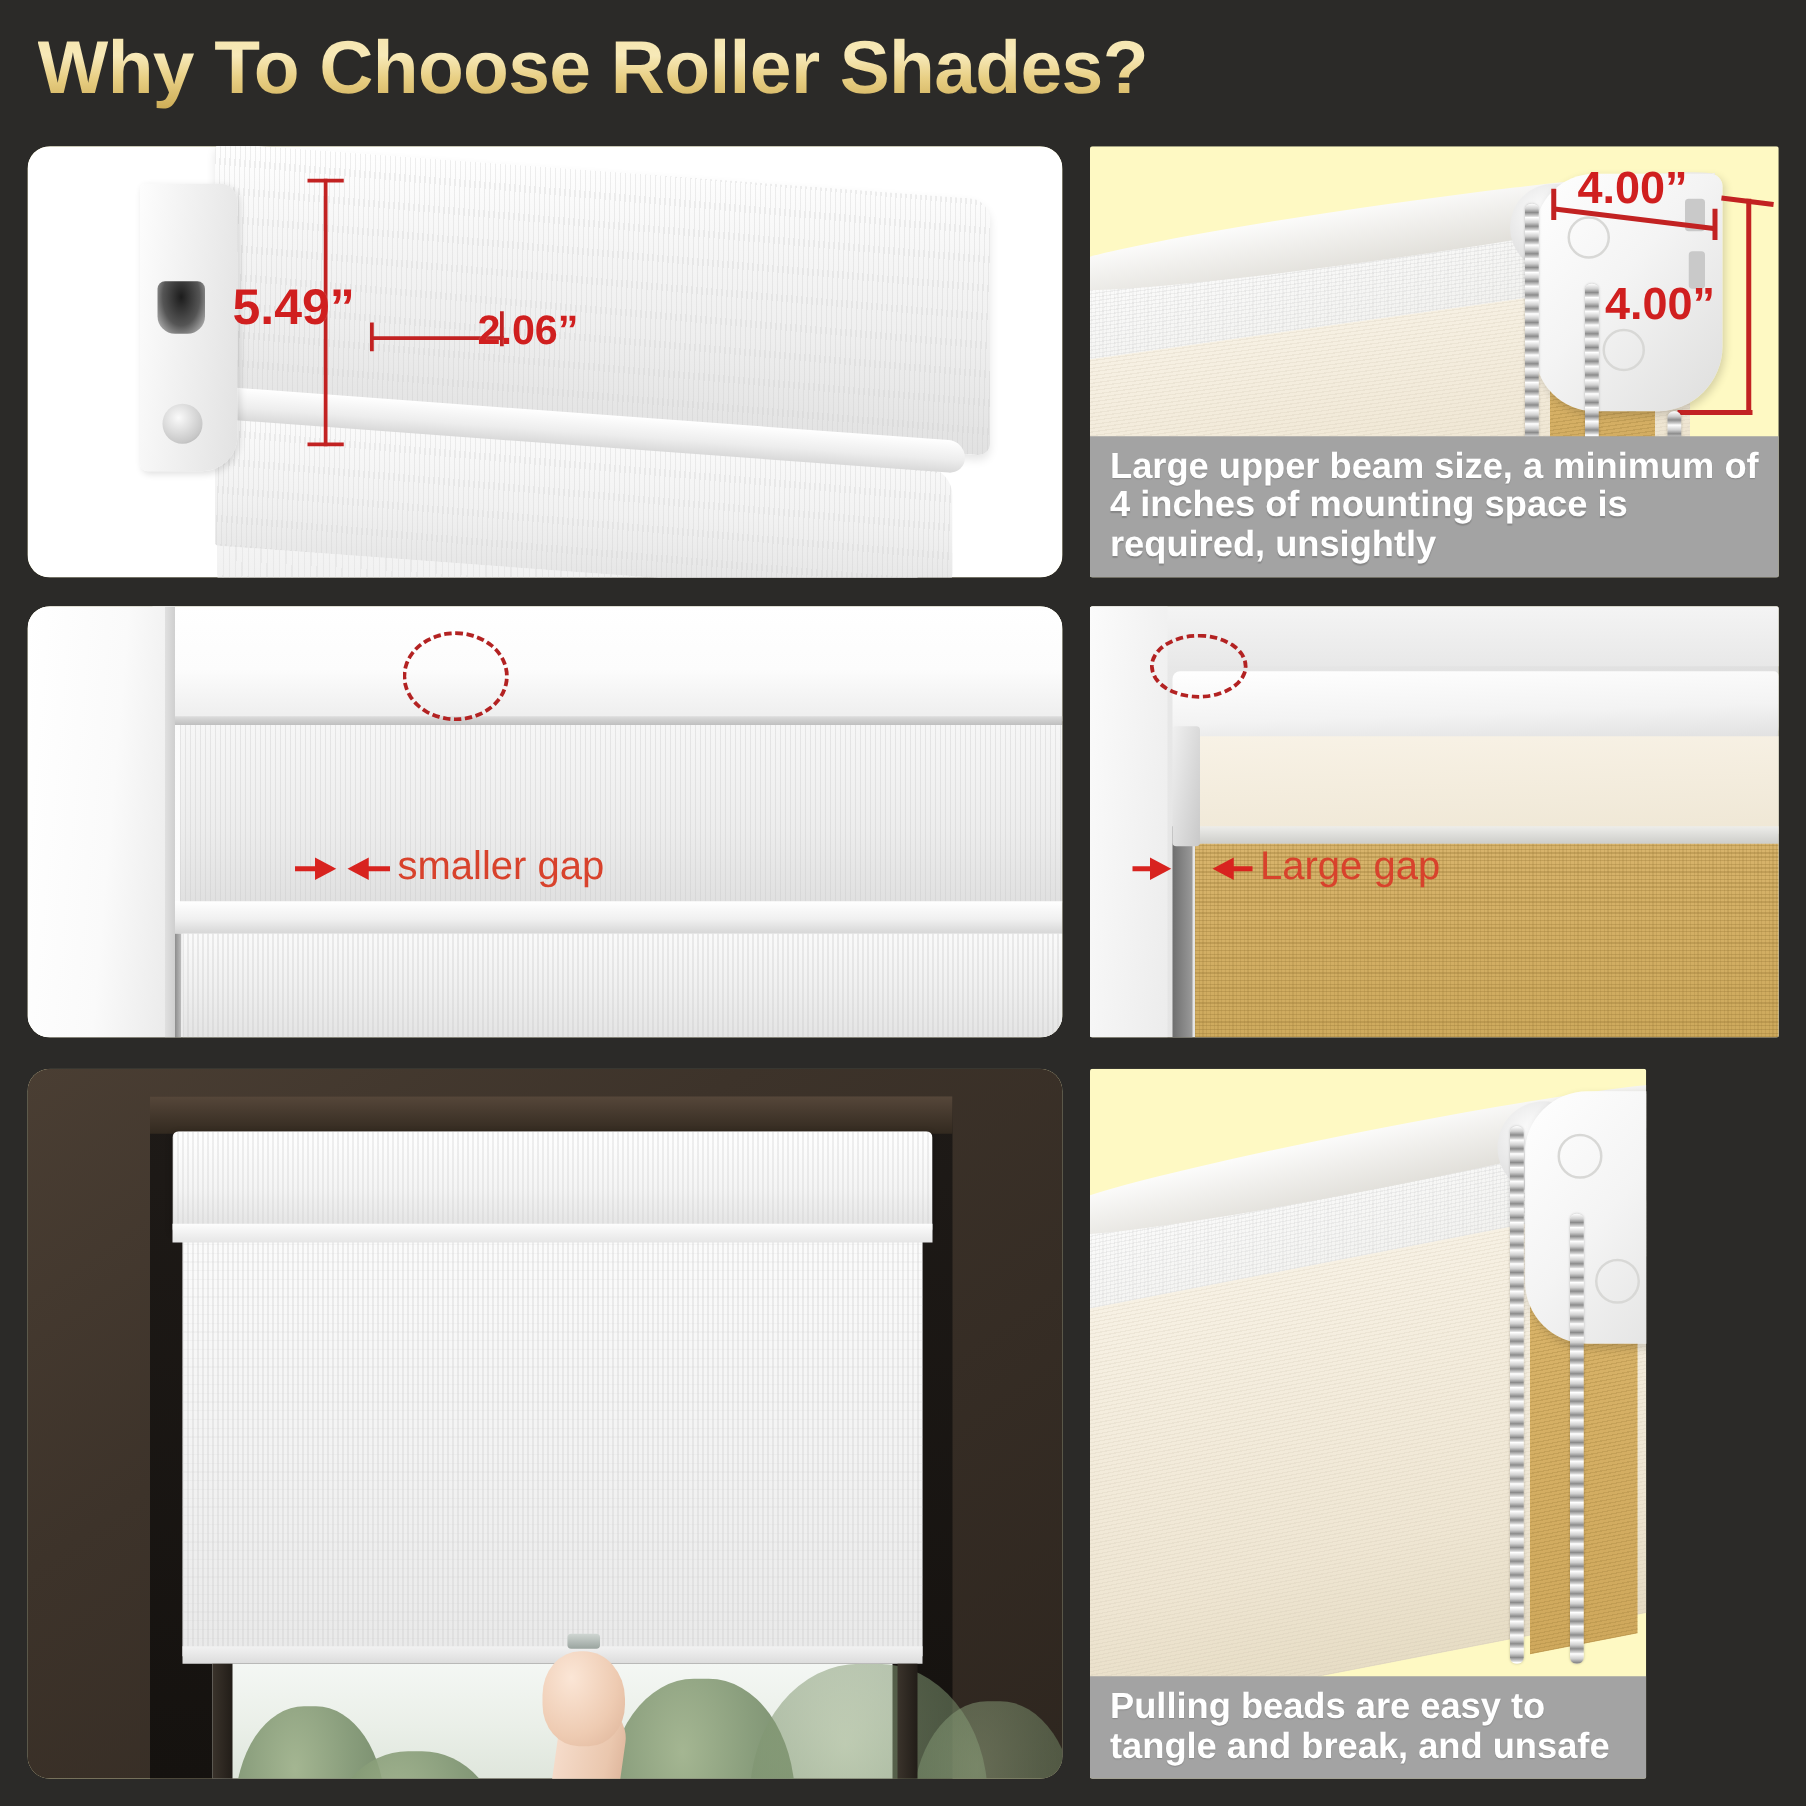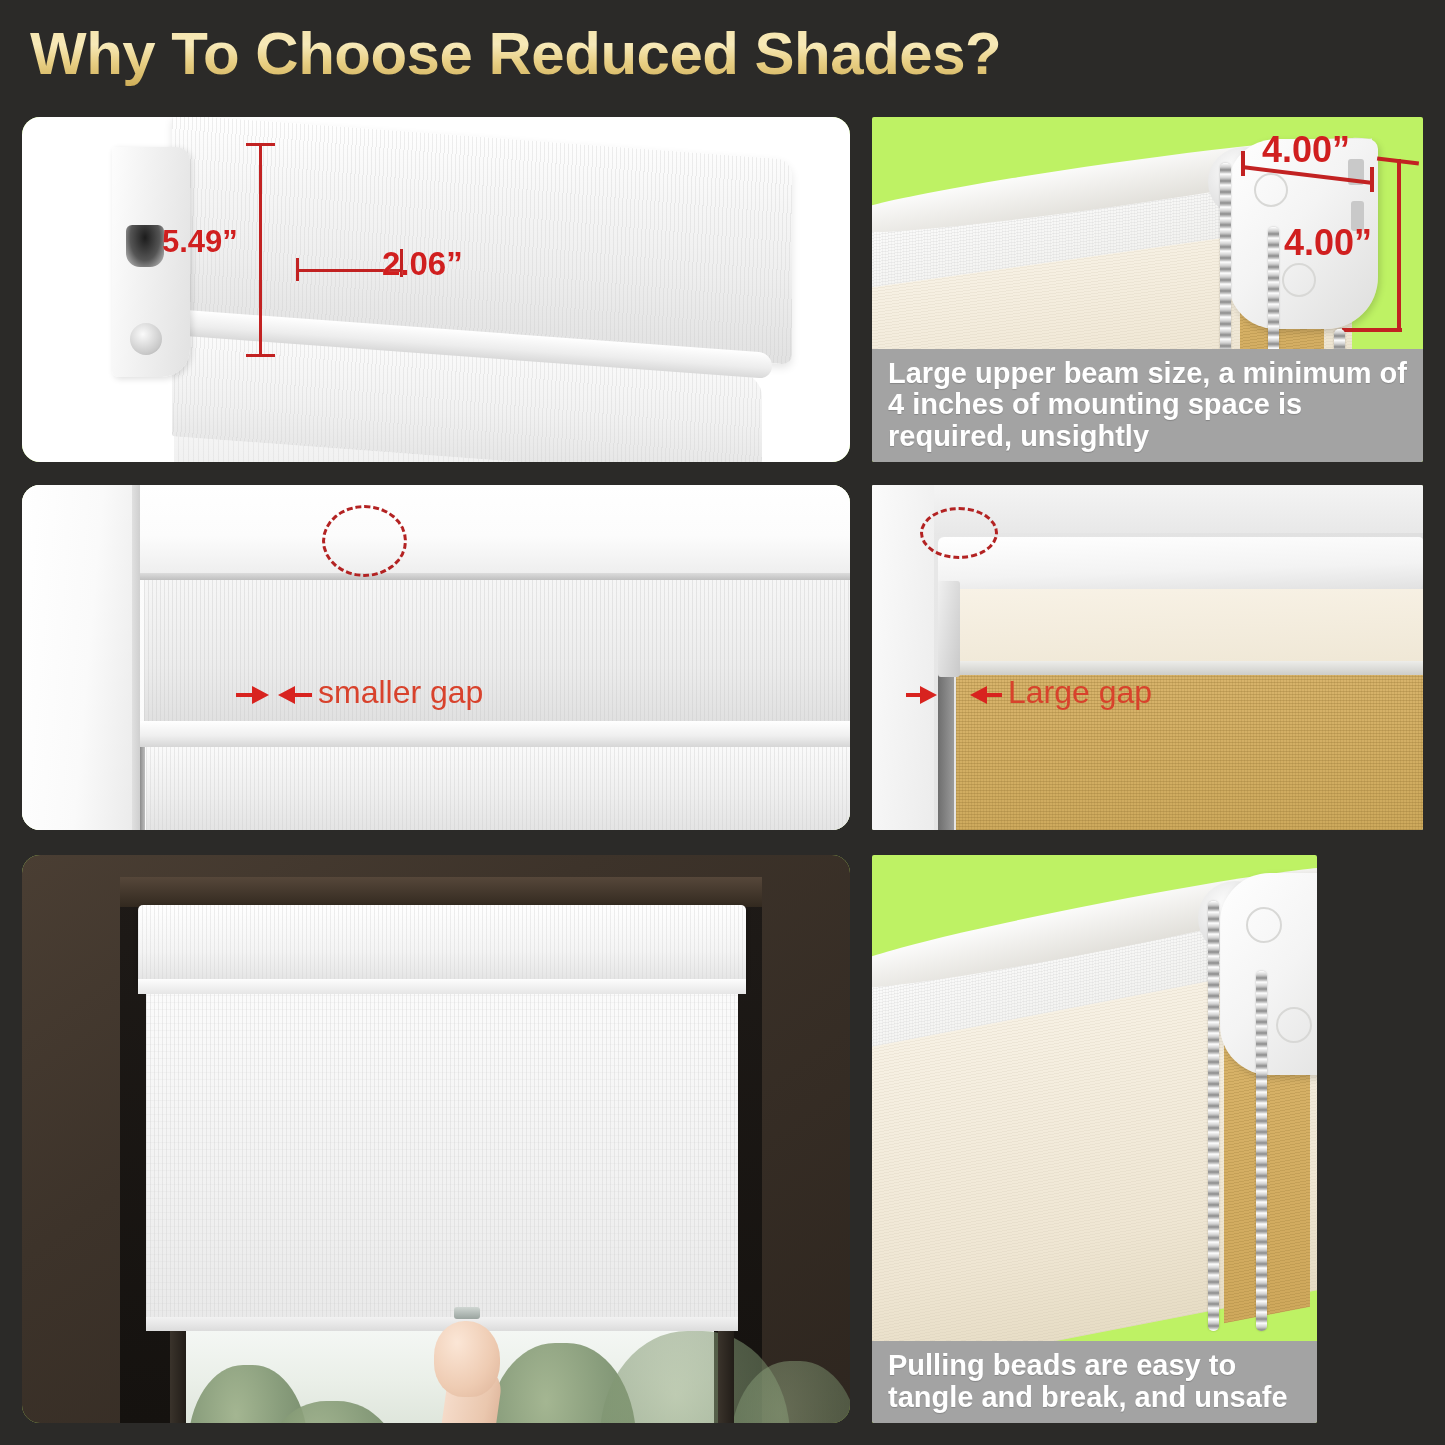--- a/index.html
+++ b/index.html
@@ -26,21 +26,21 @@
     color:transparent;
     -webkit-text-fill-color:transparent;
     white-space:nowrap;
   }
 
   
   .panel { position:absolute; overflow:hidden; }
   .panel.left  { border-radius:18px; }
   .panel.right { border-radius:2px; }
 
-  .photo { position:absolute; inset:0; overflow:hidden; background:#bef264; }
+  .photo { position:absolute; inset:0; overflow:hidden; background:#fef9c3; }
 
   
   .caption {
     position:absolute; left:0; right:0; bottom:0;
     padding:9px 14px 10px 16px;
     font-weight:bold;
     line-height:1.08;
     z-index:40;
   }
   .caption.gold {
@@ -248,40 +248,40 @@
                border-radius:28px; }
   .p5-fist   { position:absolute; z-index:17;
                background:radial-gradient(ellipse at 35% 28%,#fbe6d6,#eecbb2 60%,#ddb398);
                border-radius:46% 50% 44% 44%; }
   .p5-tab    { position:absolute; z-index:18; width:26px; height:12px;
                background:linear-gradient(180deg,#cfd6d2,#9aa49f); border-radius:3px; }
 </style>
 </head>
 <body>
 
-<div class="page-title">Why To Choose Reduced Shades?</div>
+<div class="page-title">Why To Choose Roller Shades?</div>
 
 <div class="panel left" style="left:22px; top:117px; width:828px; height:345px;">
   <div class="photo">
     <div class="p1-bg"></div>
 
     <div class="p1-body"></div>
     <div class="p1-lip"></div>
     <div class="p1-roll"></div>
     <div class="p1-drop"></div>
 
     <div class="p1-cap">
       <div class="p1-cap-slot"></div>
       <div class="p1-cap-screw"></div>
     </div>
 
     <div class="dim-line" style="left:237px; top:26px; width:3px; height:214px;"></div>
     <div class="dim-line" style="left:224px; top:26px; width:29px; height:3px;"></div>
     <div class="dim-line" style="left:224px; top:237px; width:29px; height:3px;"></div>
-    <div class="dim-label" style="left:140px; top:107px; font-size:31px;">5.49”</div>
+    <div class="dim-label" style="left:164px; top:107px; font-size:40px;">5.49”</div>
 
     <div class="dim-line" style="left:274px; top:152px; width:107px; height:3px;"></div>
     <div class="dim-line" style="left:274px; top:141px; width:3px; height:23px;"></div>
     <div class="dim-line" style="left:378px; top:132px; width:3px; height:28px;"></div>
     <div class="dim-label" style="left:360px; top:128px; font-size:33px;">2.06”</div>
   </div>
 
 </div>
 
 <div class="panel right" style="left:872px; top:117px; width:551px; height:345px;">

